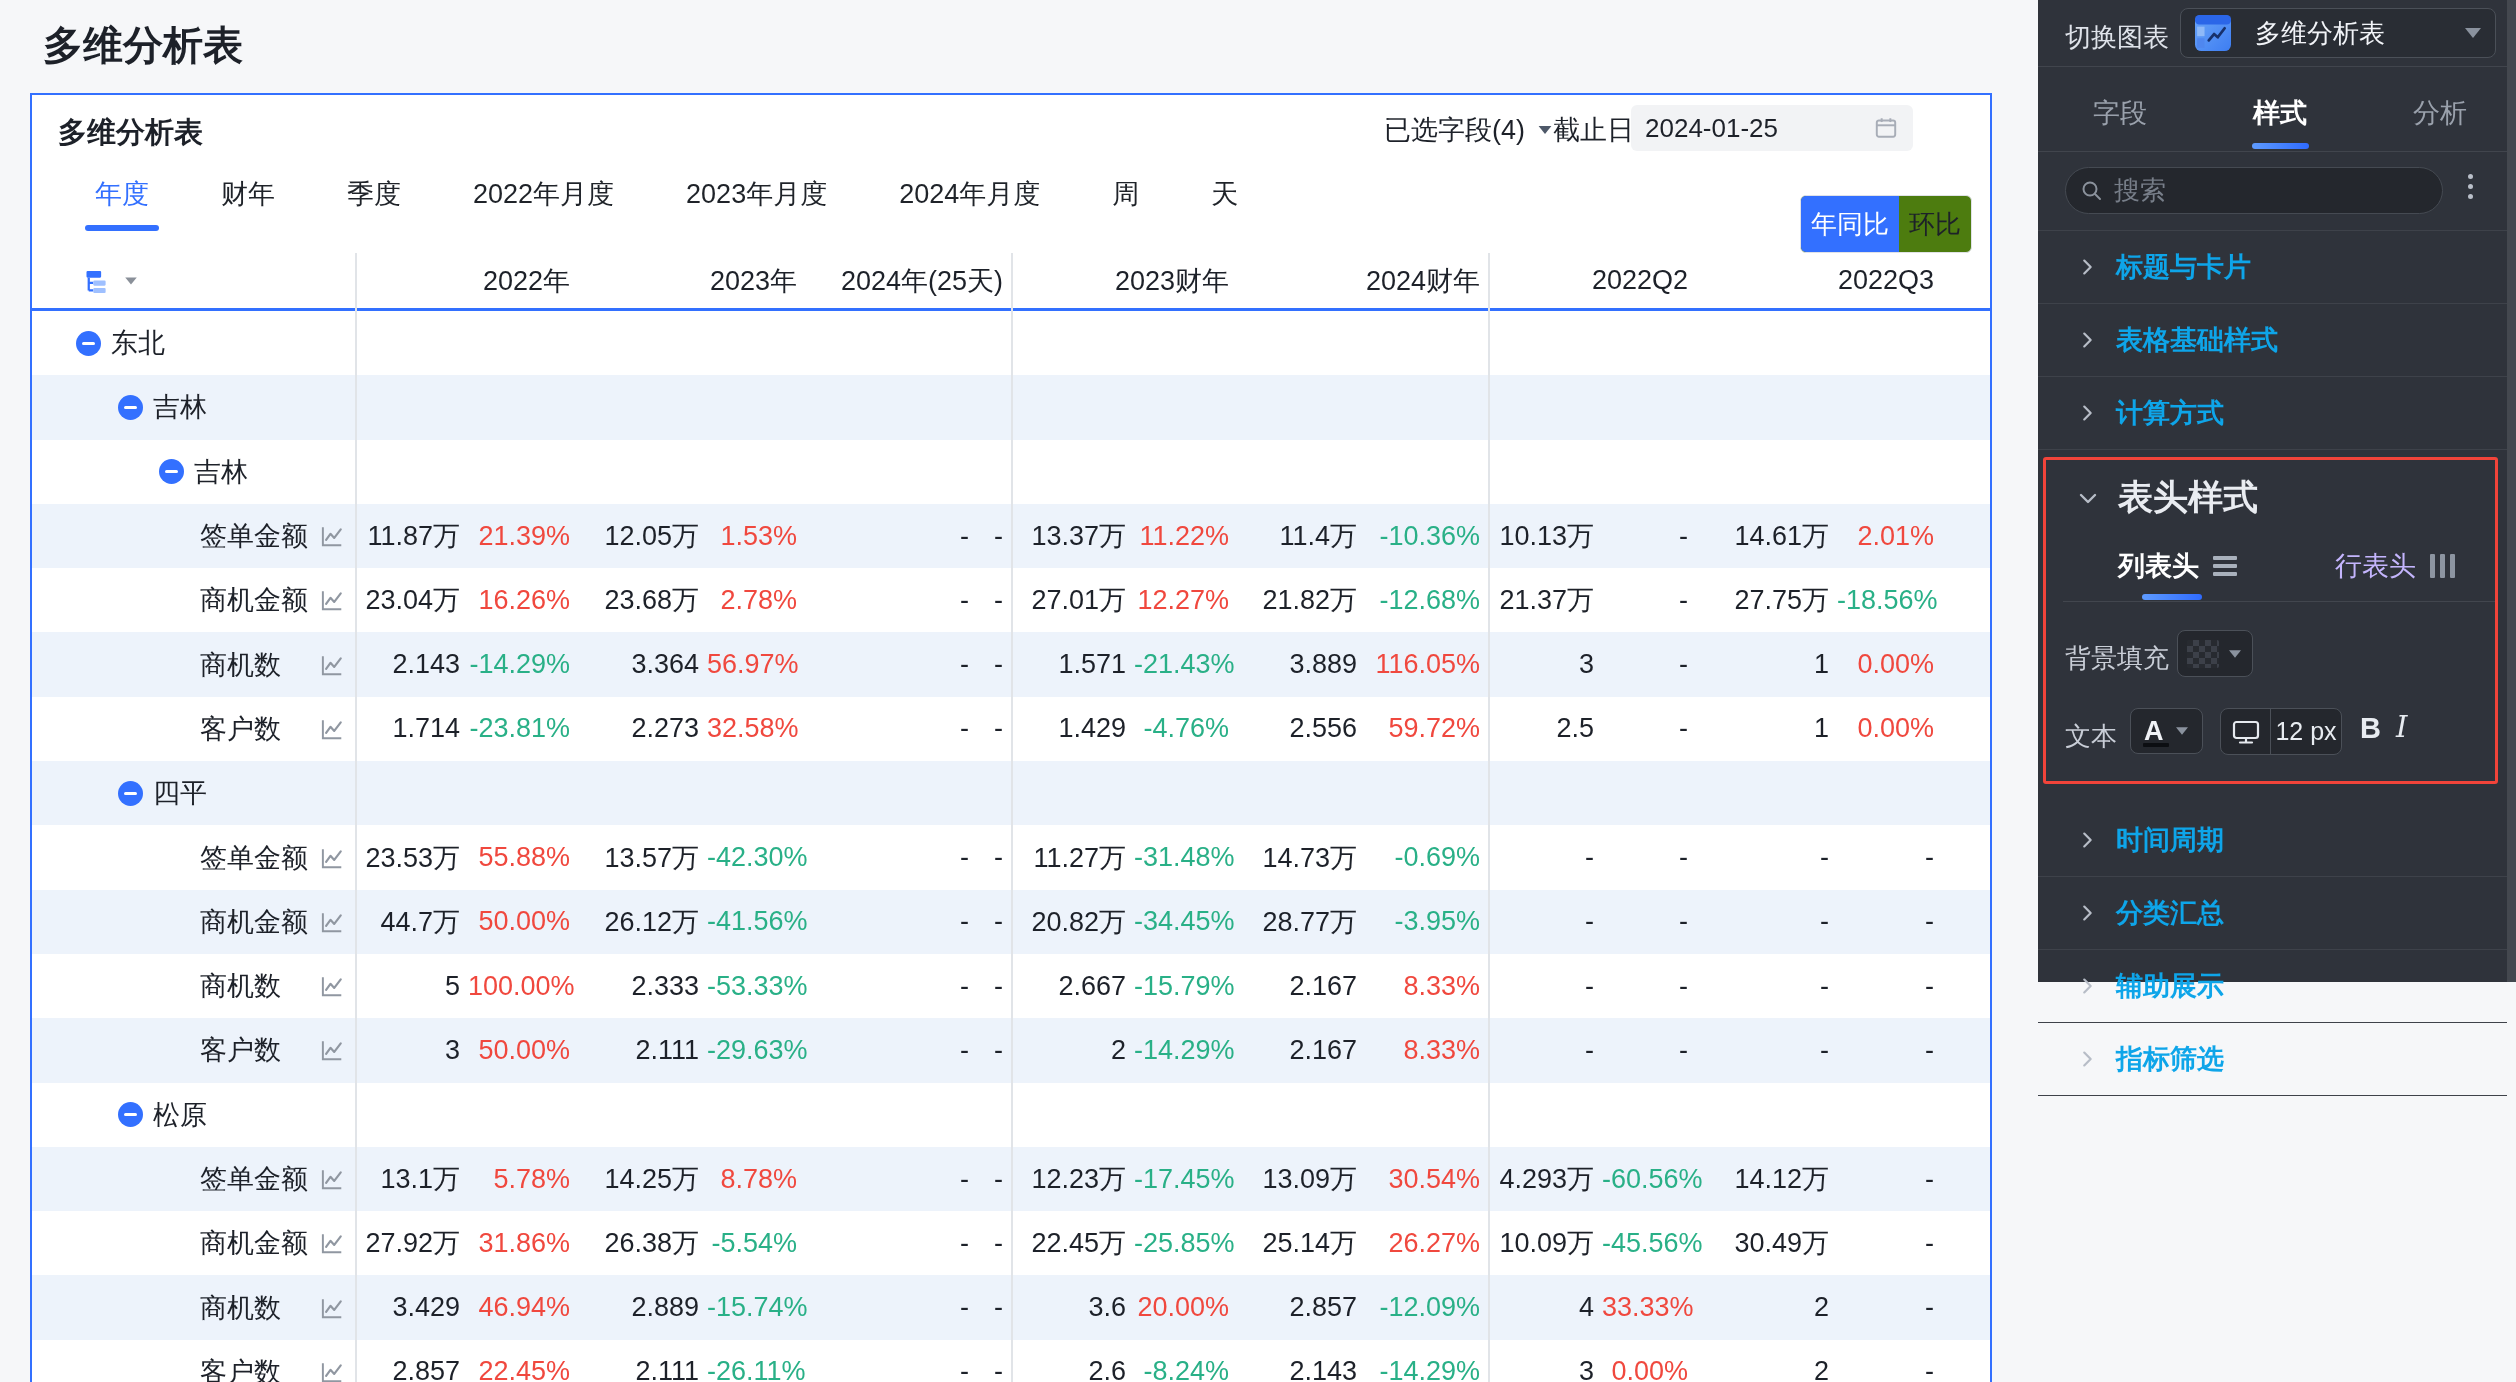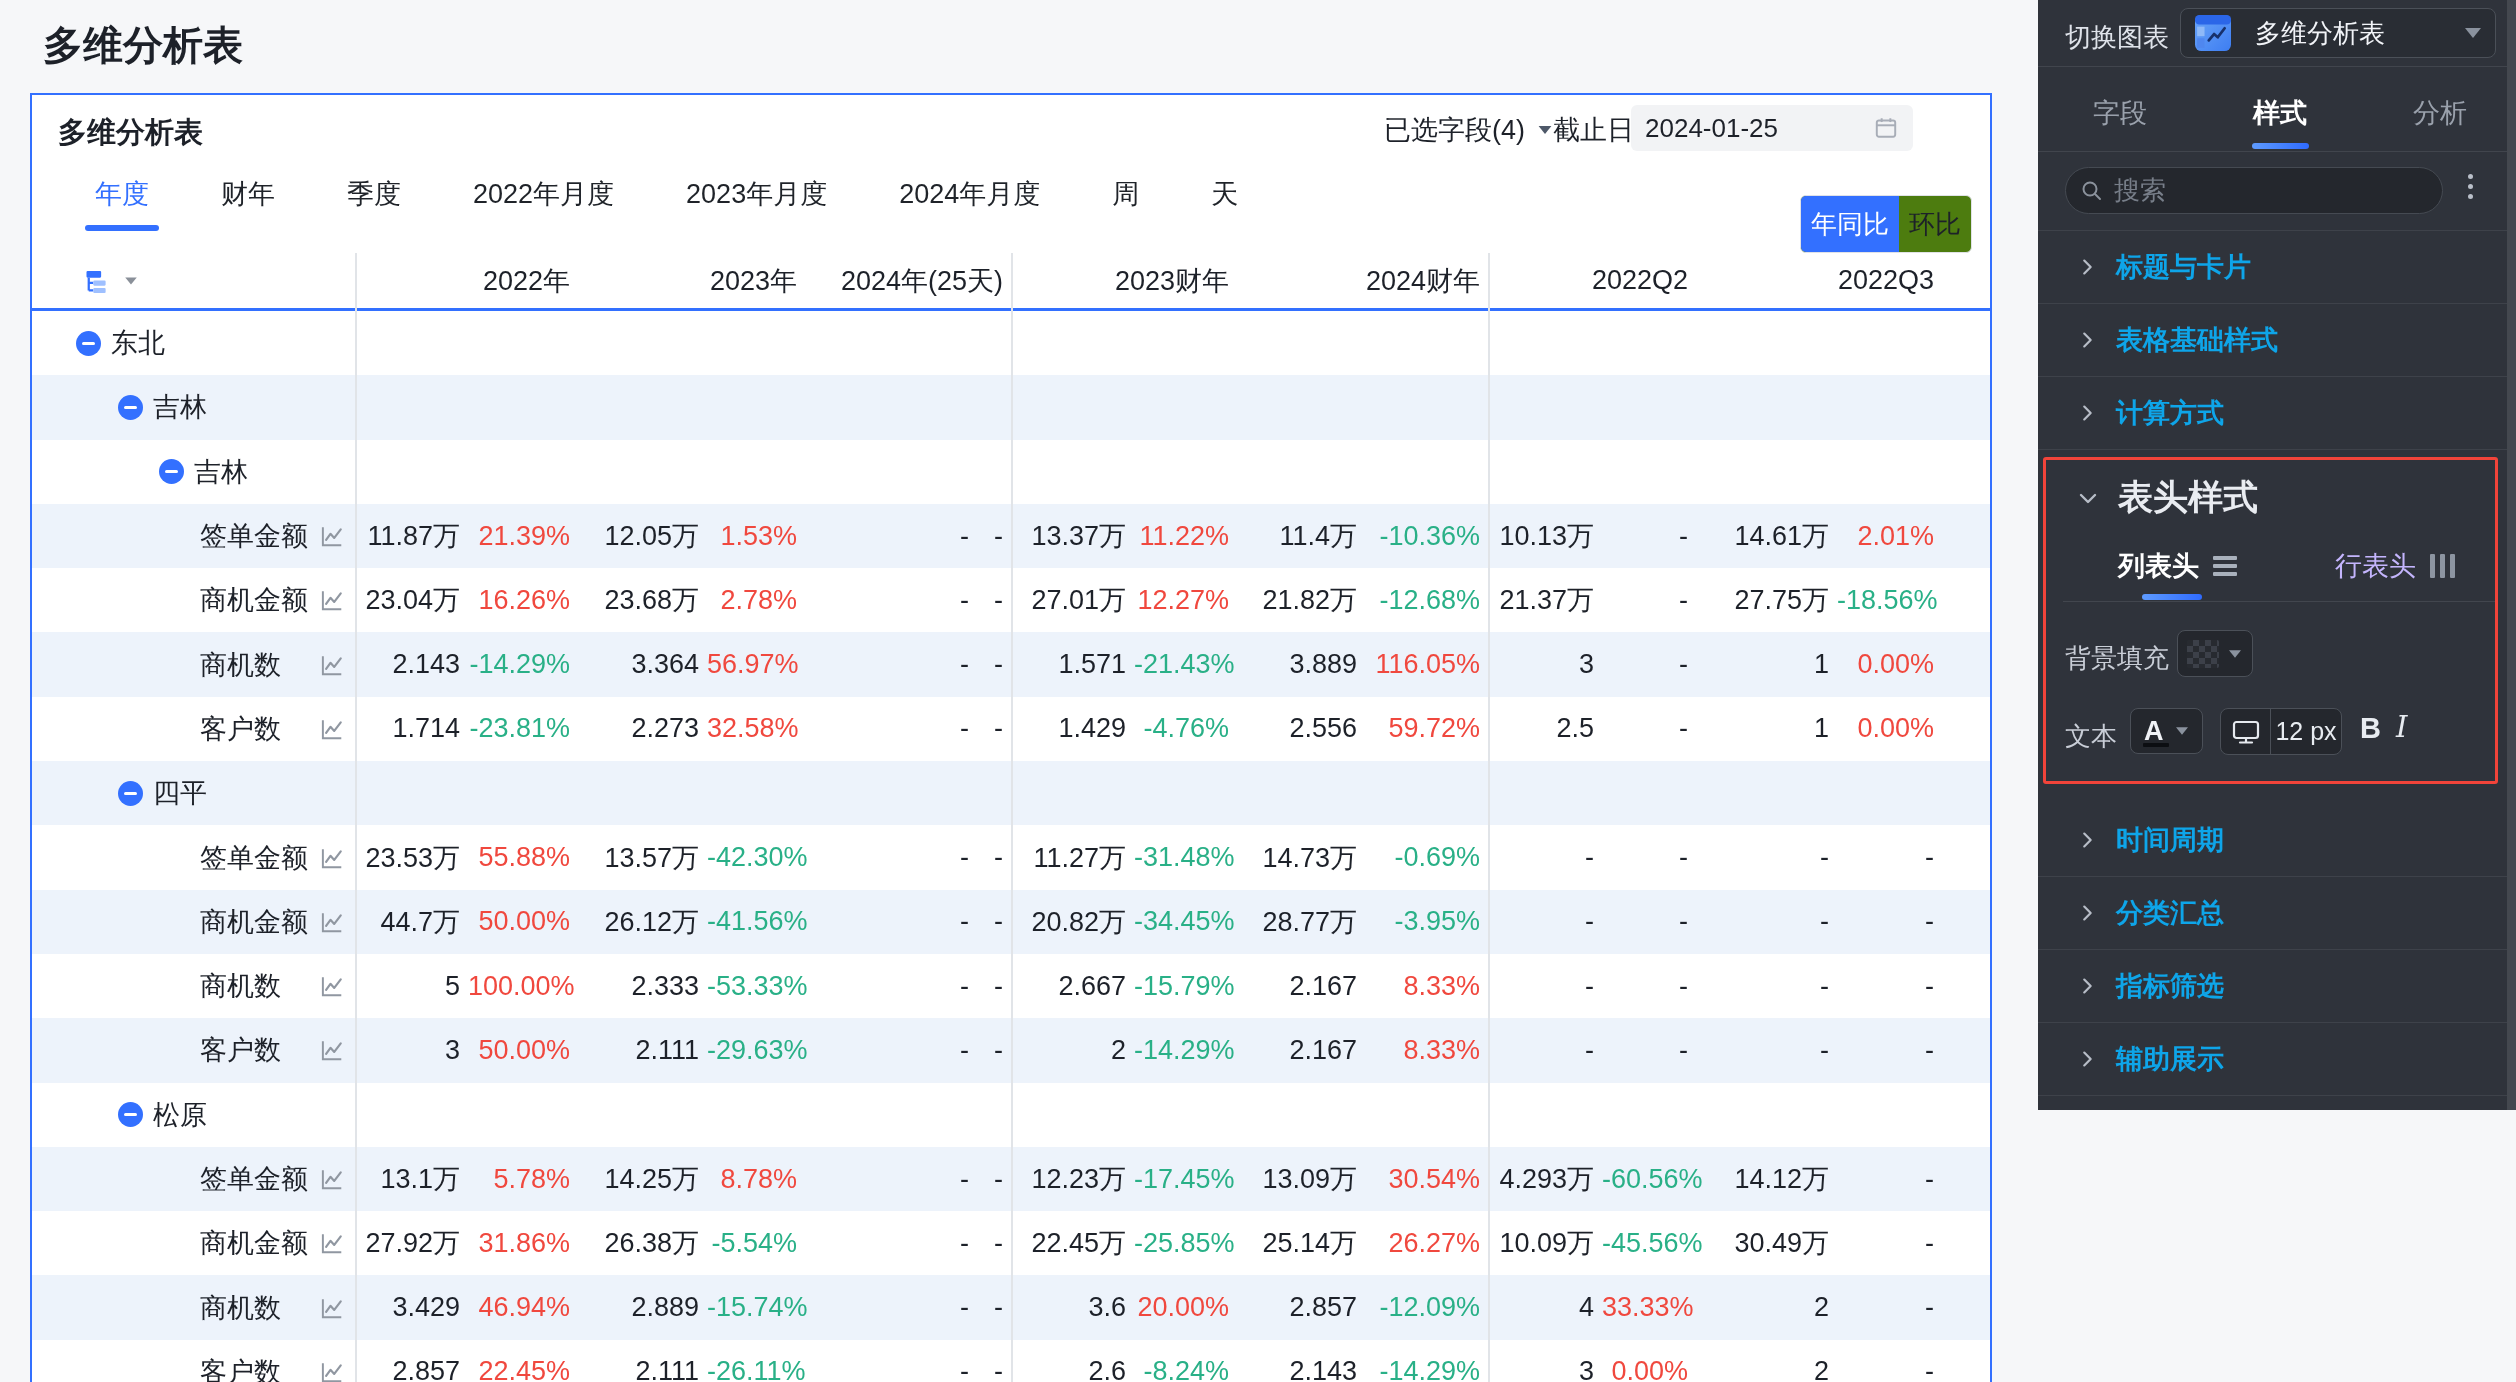--- a/index.html
+++ b/index.html
@@ -41,21 +41,21 @@
   .pct-down { color:#29b087; }
   .rowhead { display:flex; align-items:center; height:100%; }
   .minus-circle { width:25px; height:25px; border-radius:50%; background:#3370ff; position:relative; flex:none; cursor:pointer; }
   .minus-circle::after { content:""; position:absolute; left:6px; top:11px; width:13px; height:3px; border-radius:2px; background:#fff; }
   .region-label { font-size:27px; margin-left:10px; white-space:nowrap; }
   .metric-label { font-size:27px; margin-left:168px; white-space:nowrap; }
   .metric-icon { position:absolute; left:286px; display:flex; }
   .vline { position:absolute; top:158px; width:2px; height:1224px; background:#e1e4e8; pointer-events:none; }
 
   
-  .sidebar { position:absolute; left:2038px; top:0; width:478px; height:1110px; background:#2f333b; color:#e9ecf1; }
+  .sidebar { position:absolute; left:2038px; top:0; width:478px; height:982px; background:#2f333b; color:#e9ecf1; }
   .side-strip { position:absolute; right:0; top:0; width:9px; height:100%; background:#44484f; }
   .sb-top { position:absolute; left:0; top:0; width:469px; height:67px; border-bottom:1px solid #41454d; }
   .sb-top-label { position:absolute; left:27px; top:20px; font-size:26px; color:#dfe3ea; }
   .chart-select { position:absolute; left:142px; top:8px; width:316px; height:50px; border:1px solid #4b5058; border-radius:8px; background:#292d34; display:flex; align-items:center; padding:0 14px; cursor:pointer; }
   .chart-select .txt { font-size:26px; color:#f2f4f8; margin-left:24px; flex:1; }
   .s-caret { width:0; height:0; border-left:8px solid transparent; border-right:8px solid transparent; border-top:10px solid #8a929e; }
 
   .side-tabs { position:absolute; left:0; top:67px; width:469px; height:85px; border-bottom:1px solid #41454d; }
   .side-tab { position:absolute; top:28px; font-size:27px; color:#9aa1ac; cursor:pointer; }
   .side-tab.active { color:#fff; font-weight:700; }
@@ -669,29 +669,29 @@
             </svg>
           </span>
           <span class="lbl">分类汇总</span>
         </div>
         <div class="acc-row">
           <span class="chev">
             <svg width="22" height="22" viewBox="0 0 24 24">
               <path d="M9 5l7 7-7 7" fill="none" stroke="#b7bdc7" stroke-width="2.4" stroke-linecap="round" stroke-linejoin="round"></path>
             </svg>
           </span>
-          <span class="lbl">指标筛选</span>
+          <span class="lbl">辅助展示</span>
         </div>
         <div class="acc-row">
           <span class="chev">
             <svg width="22" height="22" viewBox="0 0 24 24">
               <path d="M9 5l7 7-7 7" fill="none" stroke="#b7bdc7" stroke-width="2.4" stroke-linecap="round" stroke-linejoin="round"></path>
             </svg>
           </span>
-          <span class="lbl">辅助展示</span>
+          <span class="lbl">指标筛选</span>
         </div>
       </div>
 
     <div class="hs-header">
       <svg width="24" height="24" viewBox="0 0 24 24">
         <path d="M5 9l7 7 7-7" fill="none" stroke="#b7bdc7" stroke-width="2.4" stroke-linecap="round" stroke-linejoin="round"></path>
       </svg>
       <span class="lbl">表头样式</span>
     </div>
 

